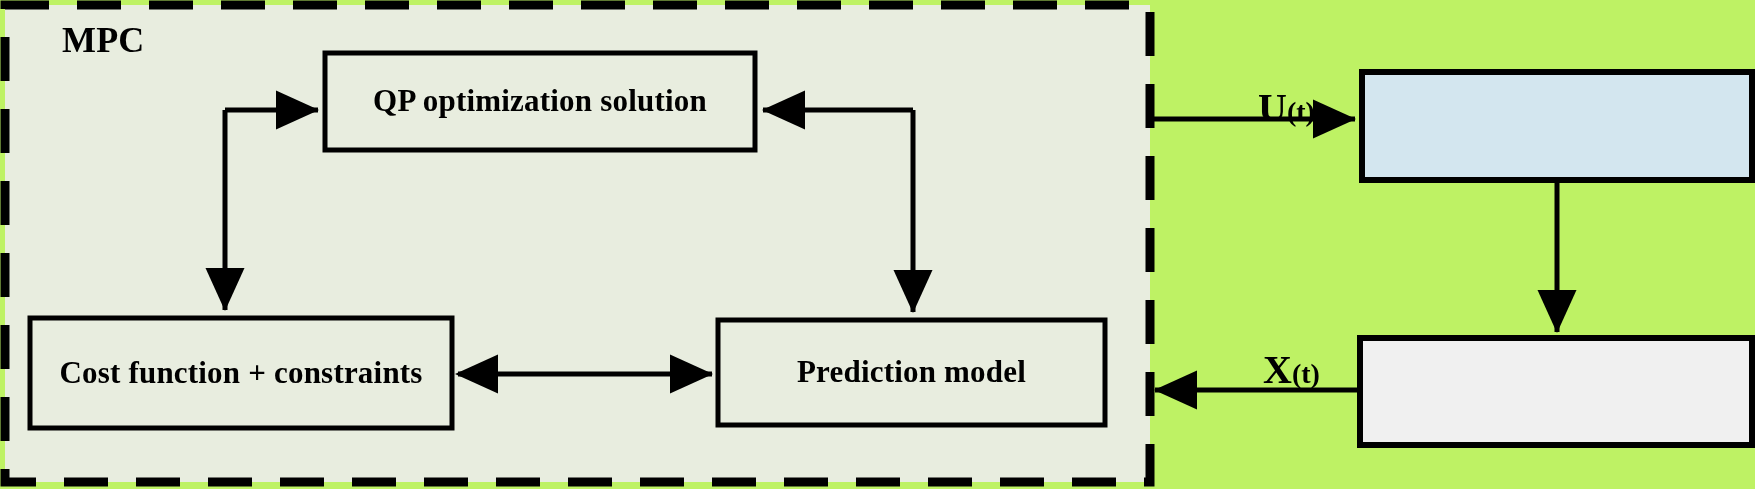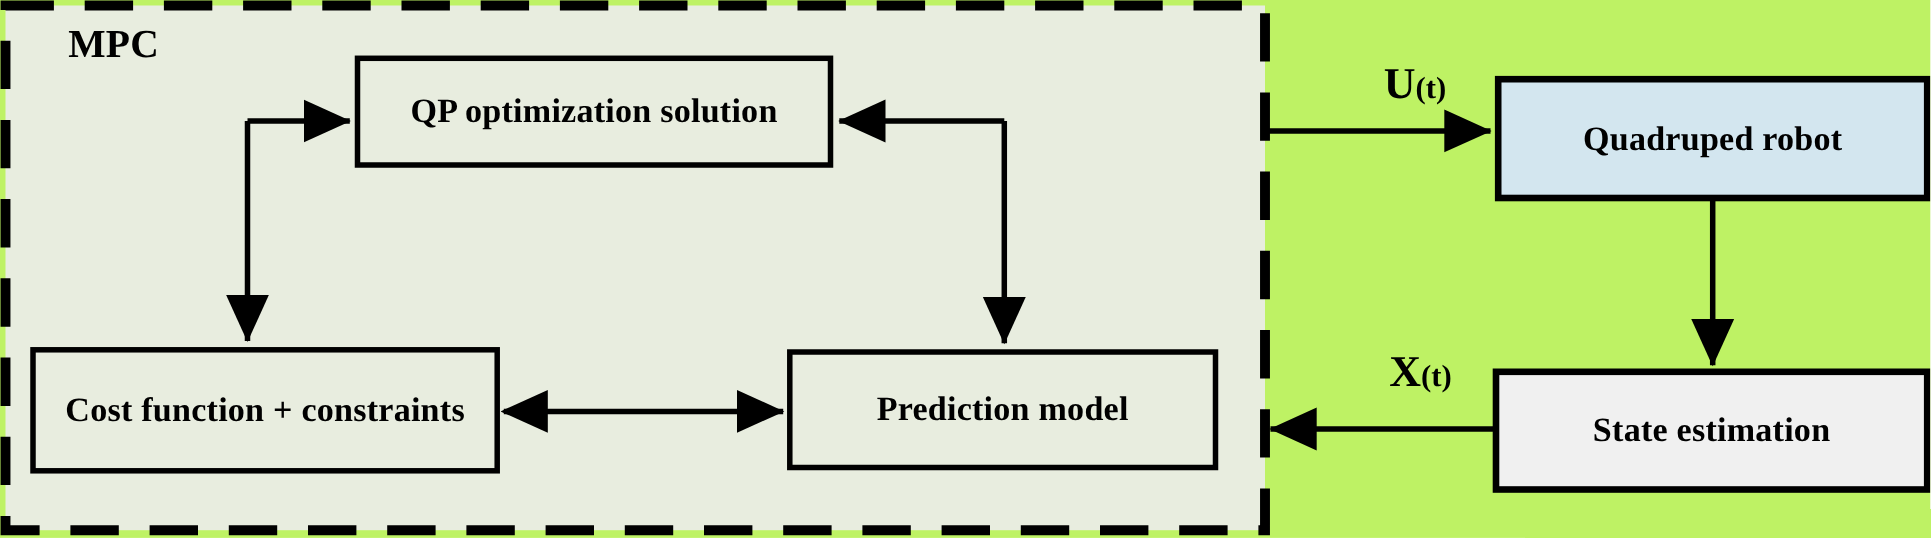--- a/index.html
+++ b/index.html
@@ -38,20 +38,21 @@
   #robot-label        {left:1362px;top:72px;  width:390px; height:108px; font-size:31px;}
   #state-label        {left:1360px;top:338px; width:392px; height:107px; font-size:31px;}
 
   
   .signal{
     position:absolute;
     font-weight:bold;
     color:#000000;
     white-space:nowrap;
     pointer-events:none;
+    margin-top:32px;
   }
   .signal .big{font-size:40px;}
   .signal .sub{font-size:28px;}
   #signal-u{left:1258px; top:52px;}
   #signal-x{left:1263px; top:314px;}
 </style>
 </head>
 <body>
 
 <div id="canvas">
@@ -94,23 +95,21 @@
   </svg>
 
   <div class="boxlabel" id="mpc-title">MPC</div>
 
   <div class="boxlabel" id="qp-label">QP optimization solution</div>
 
   <div class="boxlabel" id="prediction-label">Prediction model</div>
 
   <div class="boxlabel" id="cost-label">Cost function + constraints</div>
 
-  <div class="boxlabel" id="robot-label">Quadruped robot</div>
 
-  <div class="boxlabel" id="state-label">State estimation</div>
 
   <div class="signal" id="signal-u">
     <span class="big">U</span><span class="sub">(t)</span>
   </div>
 
   <div class="signal" id="signal-x">
     <span class="big">X</span><span class="sub">(t)</span>
   </div>
 
 </div>

